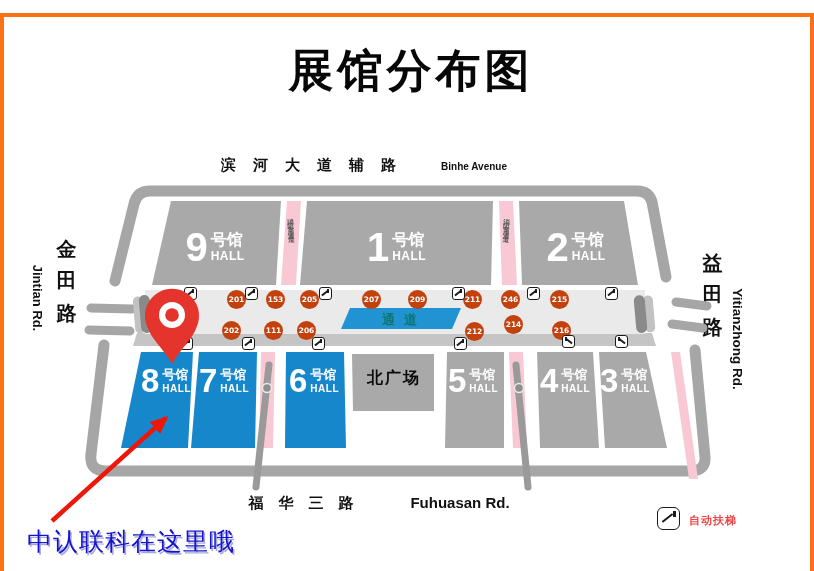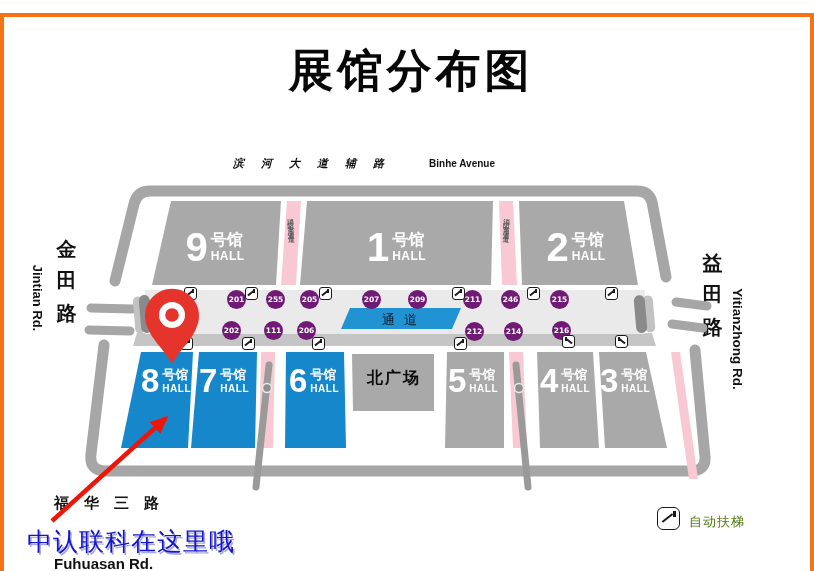--- a/index.html
+++ b/index.html
@@ -8,23 +8,23 @@
     font-family:"Liberation Sans","DejaVu Sans",sans-serif;
     border:4px solid #f97316;box-sizing:border-box;margin-top:13px;
   }
   
   .title{
     position:absolute;left:0;top:24px;width:814px;text-align:center;
     font-size:45px;font-weight:bold;color:#070707;letter-spacing:4px;
   }
   
   .road-top{position:absolute;left:40px;top:139px;width:640px;display:flex;justify-content:center;align-items:baseline;gap:28px;color:#111;}
-  .road-top .cn{font-size:11px;font-weight:bold;letter-spacing:17px;font-style:italic;}
+  .road-top .cn{font-size:15px;font-weight:bold;letter-spacing:17px;}
   .road-top .en{font-size:10px;font-weight:bold;}
-  .road-bottom{position:absolute;left:50px;top:477px;width:650px;display:flex;justify-content:center;align-items:baseline;gap:42px;color:#111;flex-direction:column;}
+  .road-bottom{position:absolute;left:50px;top:477px;width:650px;display:flex;justify-content:center;align-items:baseline;gap:42px;color:#111;}
   .road-bottom .cn{font-size:15px;font-weight:bold;letter-spacing:15px;}
   .road-bottom .en{font-size:15px;font-weight:bold;}
   .road-v{
     position:absolute;writing-mode:vertical-lr;text-orientation:upright;
     font-size:20px;font-weight:bold;color:#111;letter-spacing:32px;line-height:1;
   }
   .road-v.left{left:53px;top:206px;}
   .road-v.right{left:699px;top:220px;}
   .road-ven{
     position:absolute;font-weight:bold;color:#111;white-space:nowrap;
@@ -45,51 +45,51 @@
   .hall-label.bottom .hl-name{font-size:13px;}
   .hall-label.bottom .hl-sub{font-size:10px;}
   .plaza-label{
     position:absolute;left:348px;top:338px;width:84px;height:46px;z-index:3;
     display:flex;align-items:center;justify-content:center;
     font-size:16px;font-weight:bold;color:#0a0a0a;letter-spacing:2px;
   }
   .corridor-label{
     position:absolute;left:350px;top:291px;width:100px;height:24px;z-index:4;
     display:flex;align-items:center;justify-content:center;
-    color:#0f172a;font-size:13px;font-weight:normal;letter-spacing:9px;
+    color:#0f766e;font-size:13px;font-weight:bold;letter-spacing:9px;
   }
   .firelane{
     position:absolute;writing-mode:vertical-rl;text-orientation:upright;
     font-size:6.5px;font-weight:bold;color:#5a5a5a;letter-spacing:3.5px;z-index:3;line-height:1;
   }
   .firelane.a{left:283px;top:196px;transform:rotate(-3deg);}
   .firelane.b{left:499px;top:196px;transform:rotate(2deg);}
   
   .gate{
     position:absolute;width:19px;height:19px;border-radius:50%;
-    background:#701a75;color:#fff;z-index:5;
+    background:#c2410c;color:#fff;z-index:5;
     font-size:7.5px;font-weight:bold;display:flex;align-items:center;justify-content:center;
     font-family:"DejaVu Sans",sans-serif;
   }
   
   .esc{
     position:absolute;width:13px;height:13px;background:#fff;
     border:1.4px solid #1a1a1a;border-radius:3px;box-sizing:border-box;z-index:6;
   }
   .esc::before{content:"";position:absolute;left:1px;top:4.4px;width:8px;height:1.7px;background:#1a1a1a;transform:rotate(-38deg);}
   .esc::after{content:"";position:absolute;right:2px;top:1.4px;width:1.7px;height:3.4px;background:#1a1a1a;}
   .esc.flip{transform:scaleX(-1);}
   
   .legend-esc{
     position:absolute;left:653px;top:490px;width:23px;height:23px;background:#fff;
     border:1.8px solid #1a1a1a;border-radius:6px;box-sizing:border-box;z-index:6;
   }
   .legend-esc::before{content:"";position:absolute;left:2.5px;top:8.5px;width:13px;height:2.2px;background:#1a1a1a;transform:rotate(-38deg);}
   .legend-esc::after{content:"";position:absolute;right:3.5px;top:3px;width:2.2px;height:5.5px;background:#1a1a1a;}
-  .legend-text{position:absolute;left:685px;top:496px;font-size:13px;font-weight:normal;color:#4d7c0f;letter-spacing:1px;z-index:6;}
+  .legend-text{position:absolute;left:685px;top:496px;font-size:11px;font-weight:bold;color:#ef4444;letter-spacing:1px;z-index:6;}
   
   .note{
     position:absolute;left:23px;top:508px;z-index:10;
     font-size:25px;font-weight:normal;color:#1414cf;letter-spacing:1px;
     text-shadow:1.5px 2px 0 rgba(40,40,150,.4);
   }
 </style>
 </head>
 <body>
 
@@ -221,33 +221,33 @@
         <span class="hl-sub">HALL</span>
       </span>
   </div>
 
   <div class="plaza-label">北广场</div>
   <div class="corridor-label">通道</div>
   <div class="firelane a">消防专用通道</div>
   <div class="firelane b">消防专用通道</div>
 
   <div class="gate" style="left:223px;top:273px">201</div>
-  <div class="gate" style="left:262px;top:273px">255</div>
+  <div class="gate" style="left:262px;top:273px">153</div>
   <div class="gate" style="left:296px;top:273px">205</div>
   <div class="gate" style="left:358px;top:273px">207</div>
   <div class="gate" style="left:404px;top:273px">209</div>
   <div class="gate" style="left:459px;top:273px">211</div>
   <div class="gate" style="left:497px;top:273px">246</div>
   <div class="gate" style="left:546px;top:273px">215</div>
 
   <div class="gate" style="left:218px;top:304px">202</div>
   <div class="gate" style="left:260px;top:304px">111</div>
   <div class="gate" style="left:293px;top:304px">206</div>
   <div class="gate" style="left:461px;top:305px">212</div>
-  <div class="gate" style="left:500px;top:305px">214</div>
+  <div class="gate" style="left:500px;top:298px">214</div>
   <div class="gate" style="left:548px;top:304px">216</div>
 
   <span class="esc" style="left:180px;top:270px"></span>
   <span class="esc" style="left:241px;top:270px"></span>
   <span class="esc" style="left:315px;top:270px"></span>
   <span class="esc" style="left:448px;top:270px"></span>
   <span class="esc" style="left:523px;top:270px"></span>
   <span class="esc" style="left:601px;top:270px"></span>
   <span class="esc" style="left:176px;top:320px"></span>
   <span class="esc" style="left:238px;top:320px"></span>

